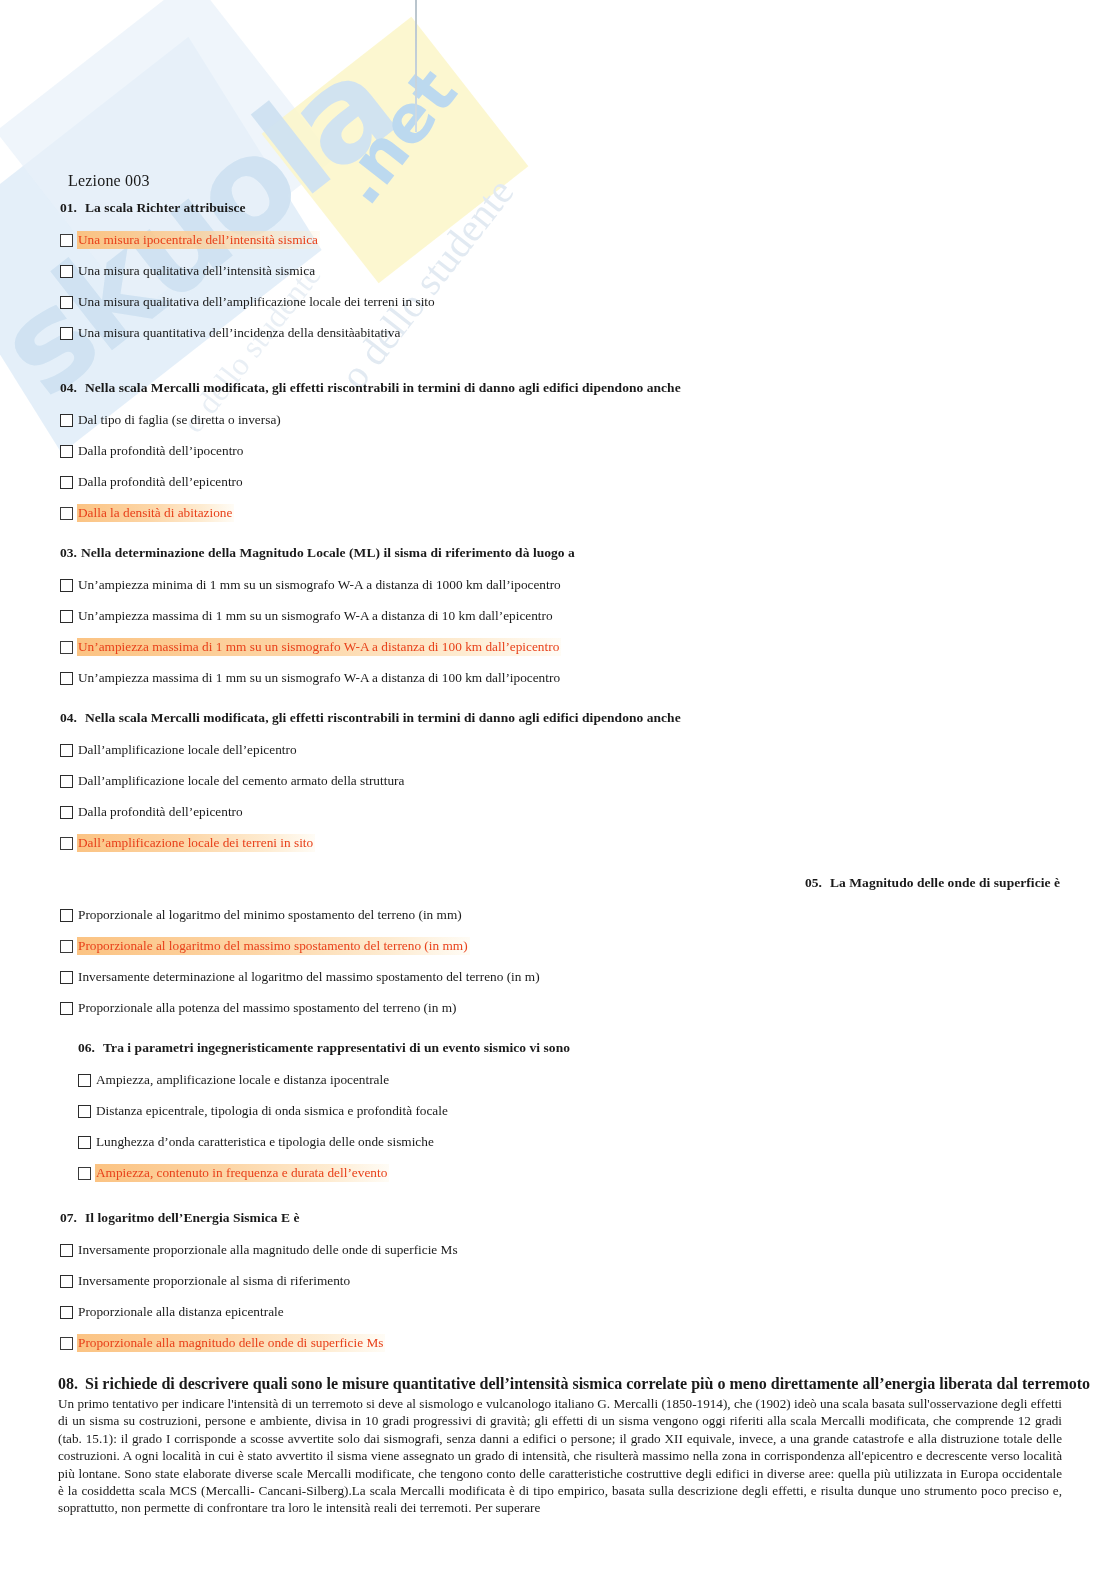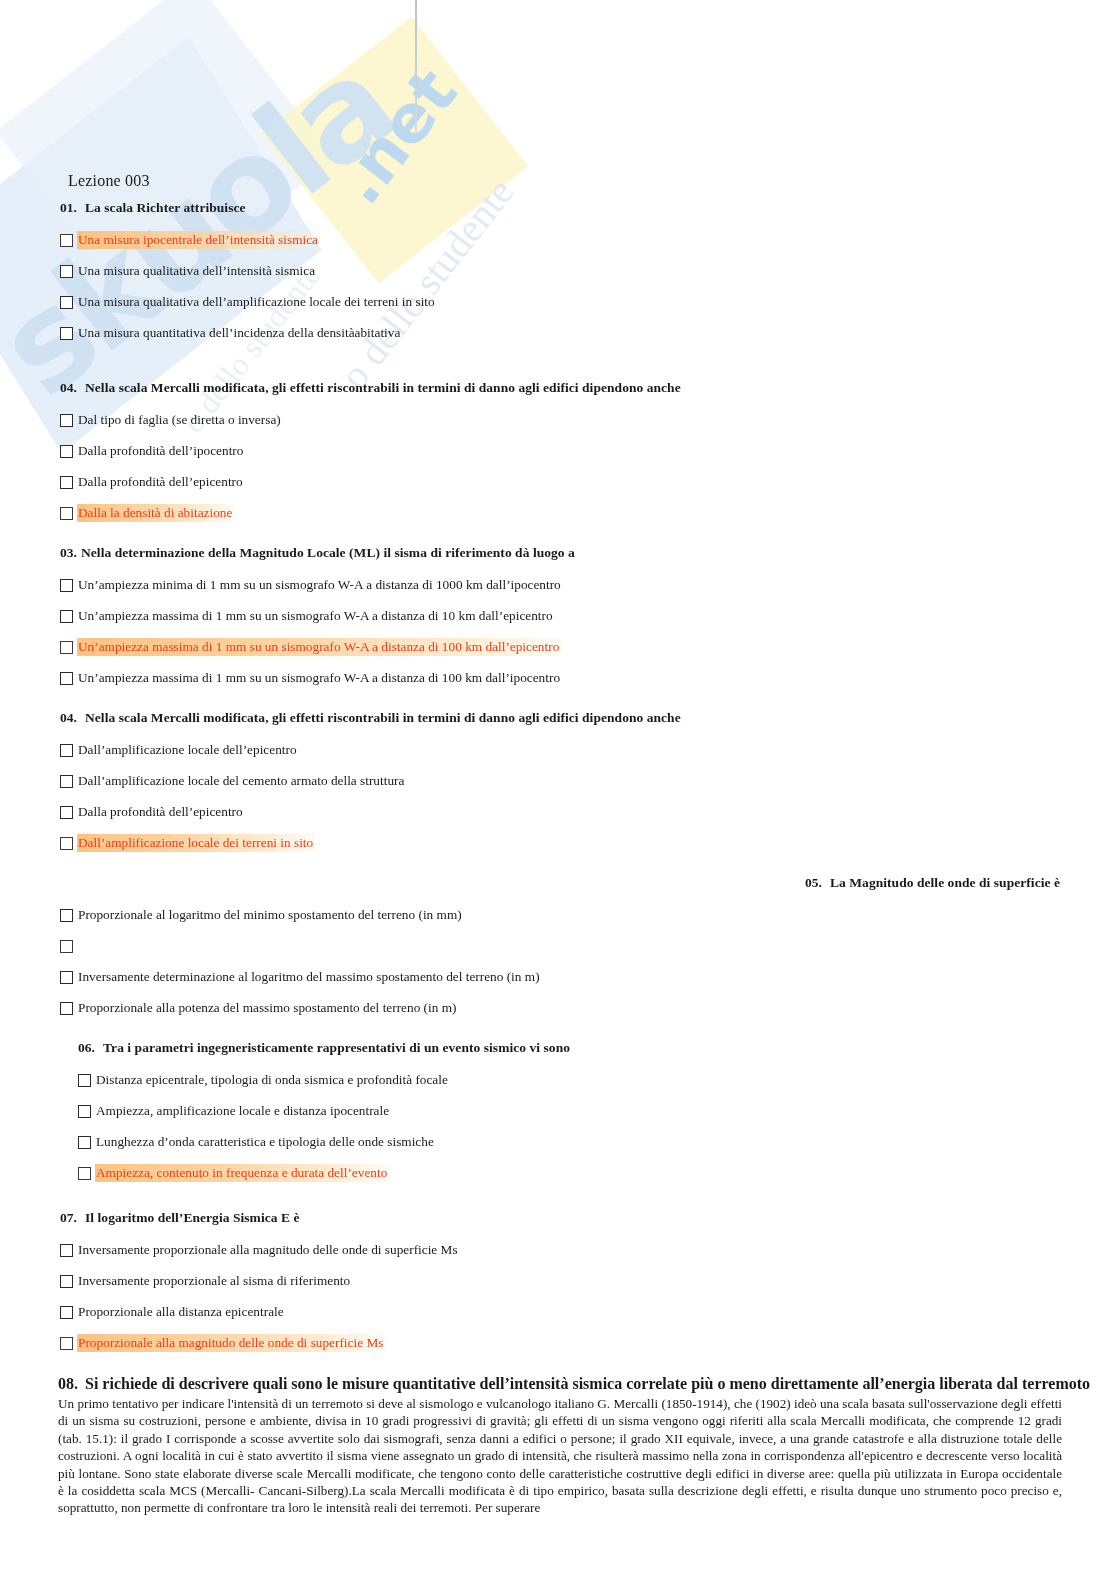--- a/index.html
+++ b/index.html
@@ -287,39 +287,40 @@
           </div>
         </div>
         <div class="qblock" style="top: 875px; text-align: right;">
           <div class="qtitle"><span class="qnum">05.</span><span class="qtxt">La Magnitudo delle onde di superficie è</span></div>
           <div class="opt">
             <span class="cbox"></span>
             <span class="olabel">Proporzionale al logaritmo del minimo spostamento del terreno (in mm)</span>
           </div>
           <div class="opt sel">
             <span class="cbox"></span>
+            <span class="olabel">Proporzionale al logaritmo del massimo spostamento del terreno (in mm)</span>
           </div>
           <div class="opt">
             <span class="cbox"></span>
             <span class="olabel">Inversamente determinazione al logaritmo del massimo spostamento del terreno (in m)</span>
           </div>
           <div class="opt">
             <span class="cbox"></span>
             <span class="olabel">Proporzionale alla potenza del massimo spostamento del terreno (in m)</span>
           </div>
         </div>
         <div class="qblock" style="top: 1040px; margin-left: 18px;">
           <div class="qtitle"><span class="qnum">06.</span><span class="qtxt">Tra i parametri ingegneristicamente rappresentativi di un evento sismico vi sono</span></div>
           <div class="opt">
             <span class="cbox"></span>
+            <span class="olabel">Ampiezza, amplificazione locale e distanza ipocentrale</span>
+          </div>
+          <div class="opt">
+            <span class="cbox"></span>
             <span class="olabel">Distanza epicentrale, tipologia di onda sismica e profondità focale</span>
-          </div>
-          <div class="opt">
-            <span class="cbox"></span>
-            <span class="olabel">Ampiezza, amplificazione locale e distanza ipocentrale</span>
           </div>
           <div class="opt">
             <span class="cbox"></span>
             <span class="olabel">Lunghezza d’onda caratteristica e tipologia delle onde sismiche</span>
           </div>
           <div class="opt sel">
             <span class="cbox"></span>
             <span class="olabel">Ampiezza, contenuto in frequenza e durata dell’evento</span>
           </div>
         </div>

